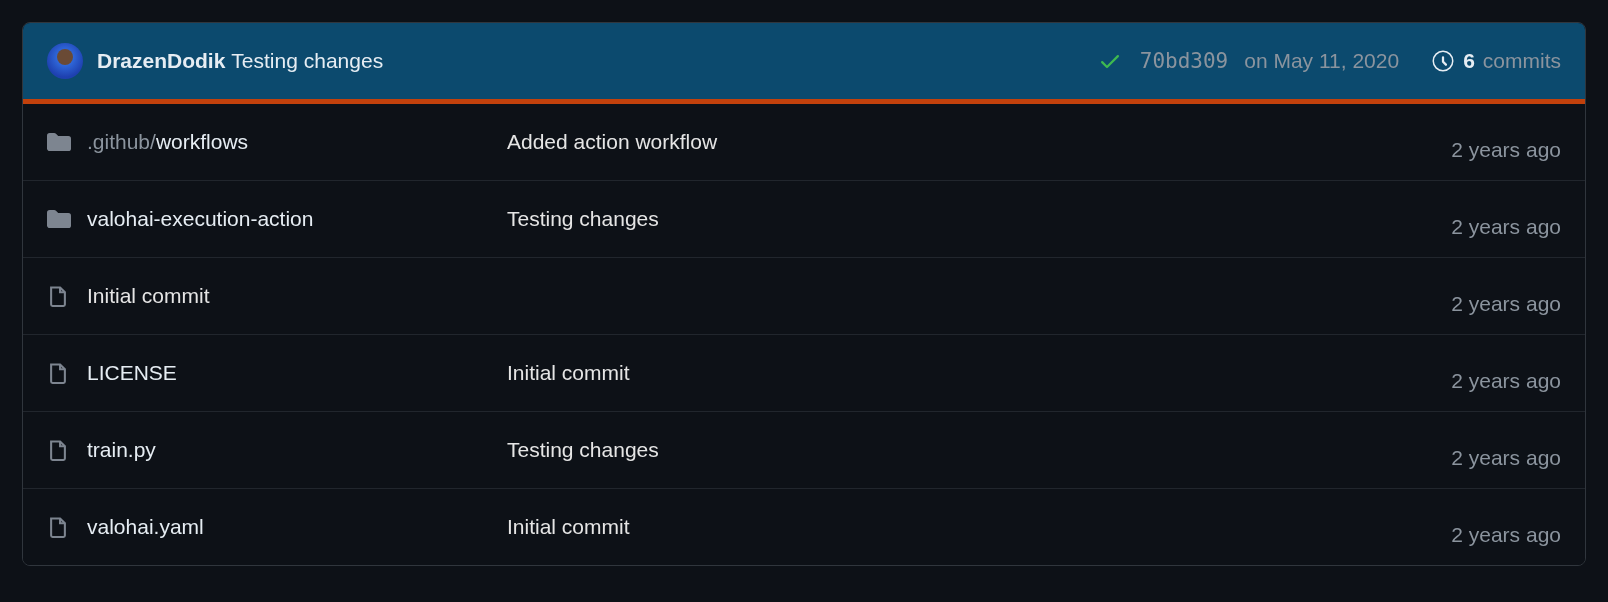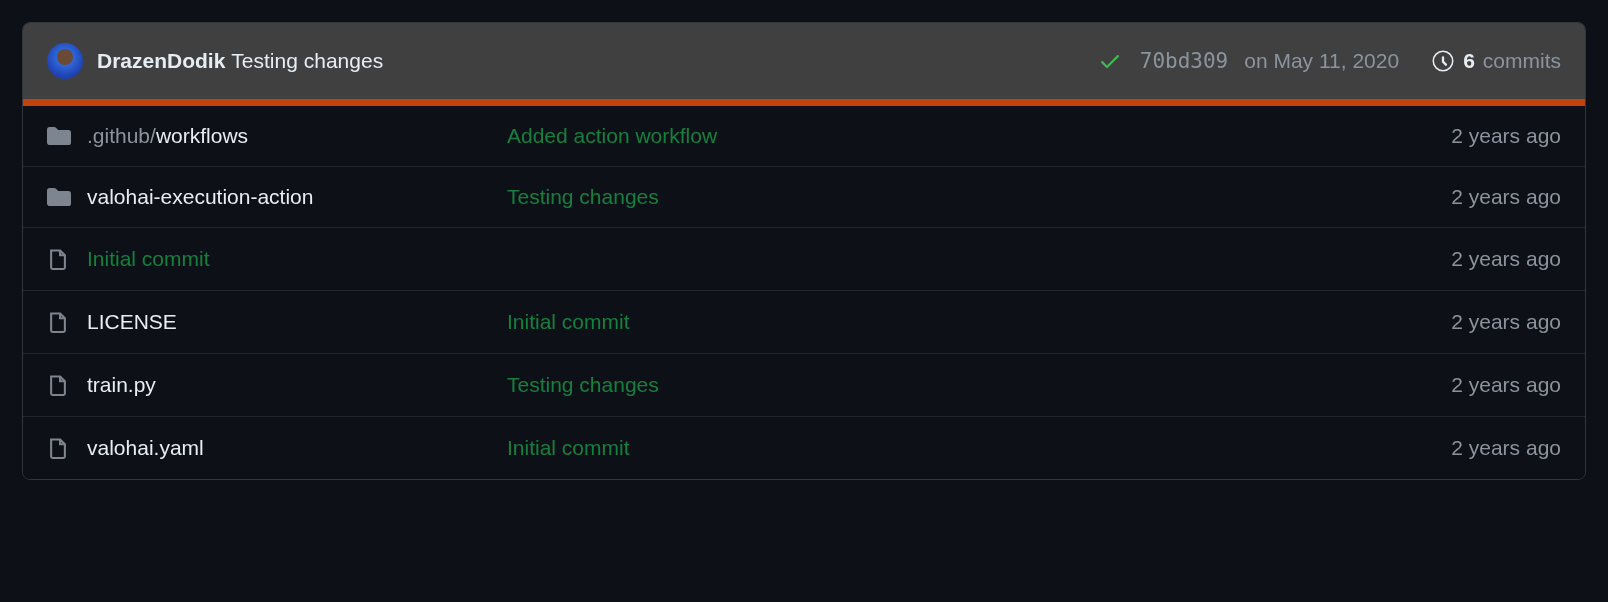--- a/index.html
+++ b/index.html
@@ -13,22 +13,22 @@
   }
   .box {
     border: 1px solid #30363d;
     border-radius: 8px;
     overflow: hidden;
   }
   .header {
     display: flex;
     align-items: center;
     padding: 20px 24px;
-    background: #404040;
-    border-bottom: 7px solid #c2410c;
+    background: #0c4a6e;
+    border-bottom: 5px solid #c2410c;
   }
   .avatar {
     width: 36px;
     height: 36px;
     border-radius: 50%;
     background: radial-gradient(circle at 50% 40%, #3b82f6 0%, #1e40af 70%);
     margin-right: 14px;
     flex-shrink: 0;
     position: relative;
     overflow: hidden;
@@ -89,25 +89,26 @@
     color:#7d8590;
   }
   .name-cell {
     width: 420px;
     flex-shrink:0;
     color:#e6edf3;
   }
   .name-cell .dim { color:#8b949e; }
   .msg-cell {
     flex:1;
-    color:#15803d;
+    color:#e5e5e5;
   }
   .age-cell {
     color:#8b949e;
     text-align:right;
+    margin-top:16px;
   }
   a.linklike { cursor:pointer; }
   svg { display:block; }
 </style>
 </head>
 <body>
 
 <div class="box">
 
   <div class="header">

